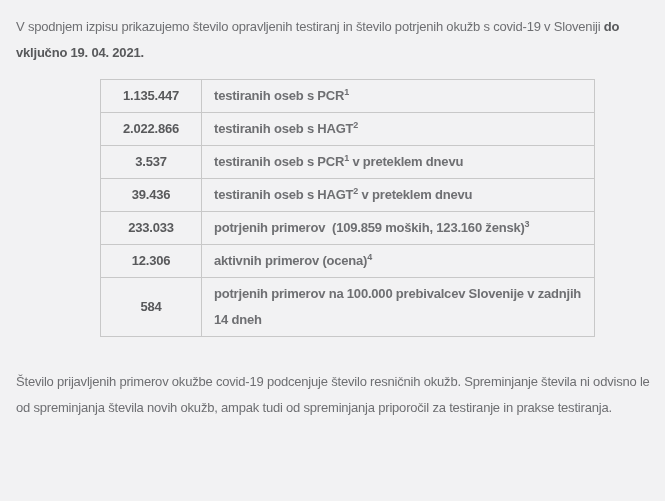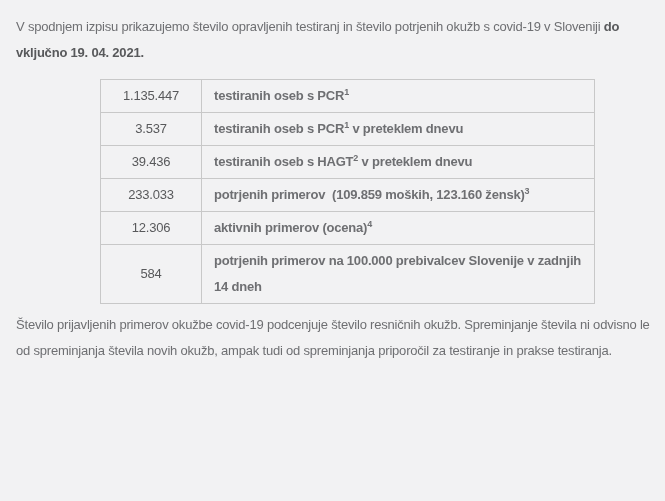--- a/index.html
+++ b/index.html
@@ -34,50 +34,54 @@
   table.stats td {
     border: 1px solid #c8c8c8;
     font-size: 13px;
     line-height: 26px;
     letter-spacing: -0.2px;
     vertical-align: middle;
   }
   table.stats td.num {
     width: 88px;
     text-align: center;
-    font-weight: normal;
+    font-weight: bold;
     color: #58595b;
     padding: 3px 6px;
   }
   table.stats td.desc {
     width: 368px;
     padding: 3px 12px;
     font-weight: bold;
   }
   sup {
     font-size: 9px;
     line-height: 0;
     vertical-align: super;
   }
   .footer-para {
-    margin-top: 8px;
+    margin-top: 32px;
   }
 </style>
 </head>
 <body>
 
 <div class="page">
 
   <p class="para"><span>V spodnjem izpisu prikazujemo število opravljenih testiranj in število potrjenih okužb s covid-19 v Sloveniji </span><span class="bold">do vključno 19. 04. 2021.</span></p>
 
   <table class="stats">
     <tbody>
       <tr>
         <td class="num">1.135.447</td>
         <td class="desc"><span>testiranih oseb s PCR</span><sup>1</sup><span></span></td>
+      </tr>
+      <tr>
+        <td class="num">2.022.866</td>
+        <td class="desc"><span>testiranih oseb s HAGT</span><sup>2</sup><span></span></td>
       </tr>
       <tr>
         <td class="num">3.537</td>
         <td class="desc"><span>testiranih oseb s PCR</span><sup>1</sup><span> v preteklem dnevu</span></td>
       </tr>
       <tr>
         <td class="num">39.436</td>
         <td class="desc"><span>testiranih oseb s HAGT</span><sup>2</sup><span> v preteklem dnevu</span></td>
       </tr>
       <tr>

